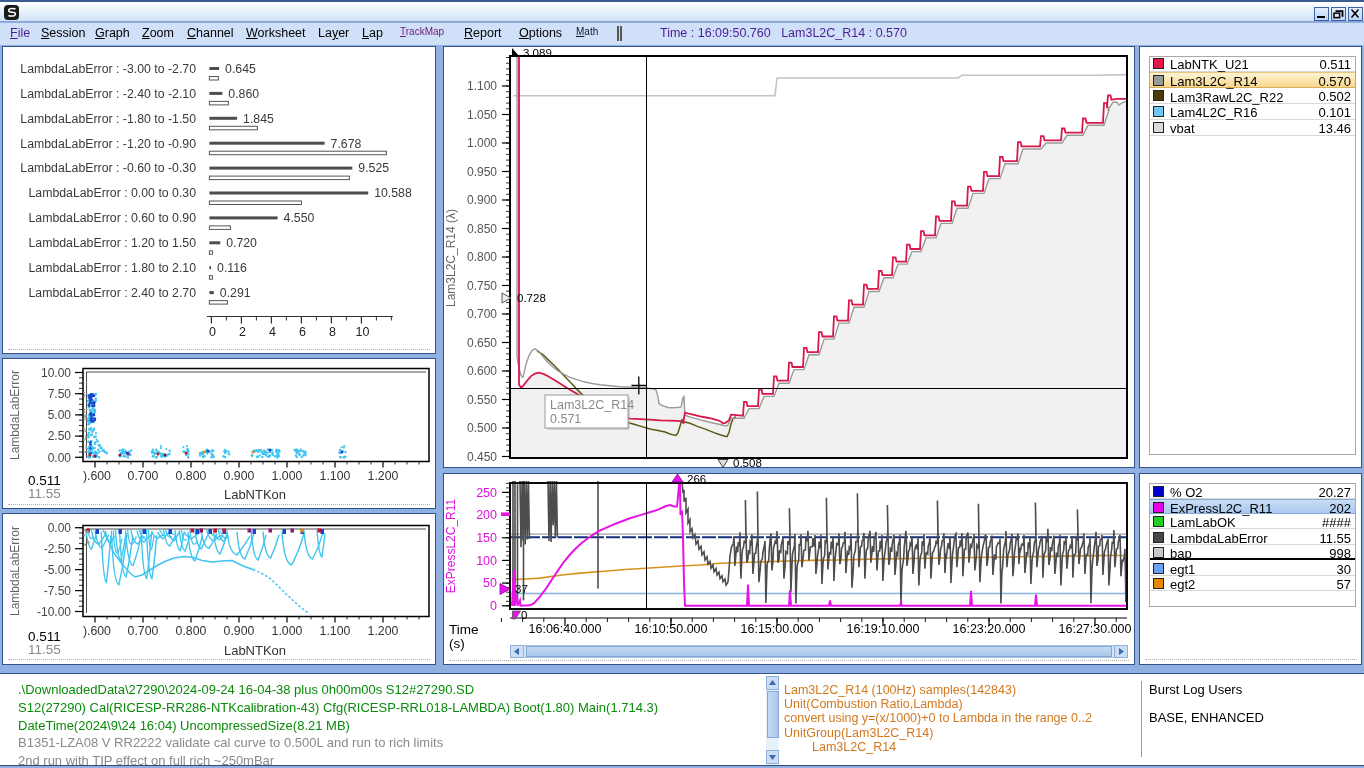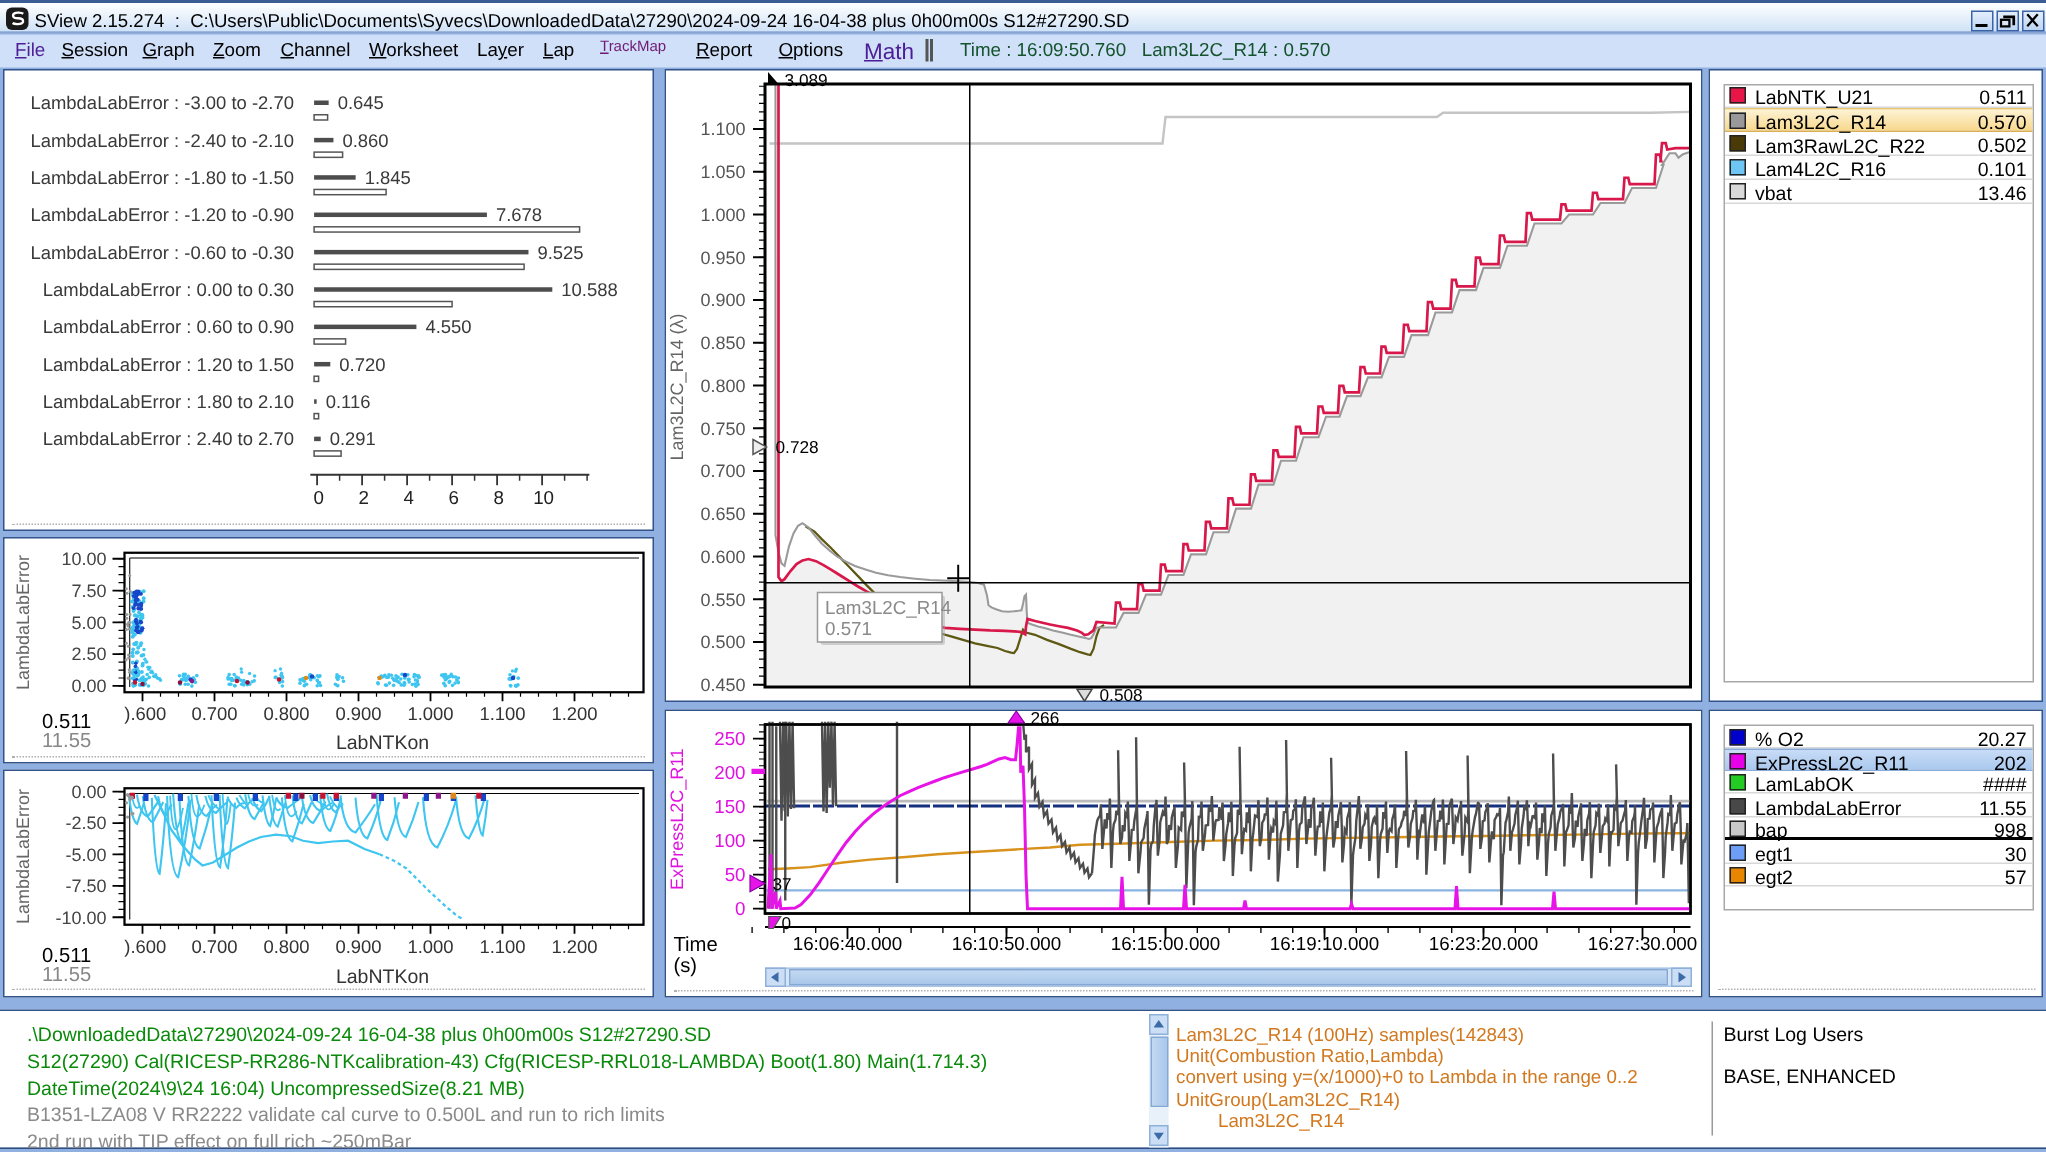--- a/index.html
+++ b/index.html
@@ -11,21 +11,20 @@
 .sw{position:absolute;width:11px;height:11px;border:1px solid #222}
 .nm{position:absolute;font-size:13px;color:#000;white-space:nowrap}
 .vl{position:absolute;right:4px;font-size:13px;color:#000;text-align:right}
 </style></head>
 <body>
 <div class="abs" style="left:0;top:0;width:1364px;height:22px;background:linear-gradient(#ffffff,#cfe2f7);border-top:2px solid #3c5c94;border-bottom:1px solid #8ba4cf">
 <div class="abs" style="left:4px;top:3px;width:15px;height:15px;background:#1a1a1a;border-radius:4px"></div>
 <svg style="left:4px;top:3px" width="15" height="15" viewBox="0 0 15 15">
       <path d="M11.5 4.2c-1.2-.9-4.6-1-5.9-.3-1.2.6-1.2 2.3 0 2.9 1.2.6 3.6.2 4.8.8 1.3.6 1.3 2.4 0 3-1.4.7-4.8.6-6-.3" fill="none" stroke="#fff" stroke-width="1.6"></path>
     </svg>
-<div class="abs" style="left:23px;top:4.5px;font-size:12.4px;color:#000;white-space:nowrap">SView 2.15.274&nbsp; :&nbsp; C:\Users\Public\Documents\Syvecs\DownloadedData\27290\2024-09-24 16-04-38 plus 0h00m00s S12#27290.SD</div>
 <div class="abs" style="left:1314px;top:5px;width:15px;height:14px;border:1.5px solid #3a62a8;background:linear-gradient(#e4eefb,#bdd5f3)">
       <svg width="12" height="11" viewBox="0 0 12 11">
         <path d="M2 9h8" stroke="#000" stroke-width="2"></path>
       </svg>
     </div>
 <div class="abs" style="left:1331px;top:5px;width:15px;height:14px;border:1.5px solid #3a62a8;background:linear-gradient(#e4eefb,#bdd5f3)">
       <svg width="12" height="11" viewBox="0 0 12 11">
         <path d="M3.5 3.2h7v5.6" fill="none" stroke="#000" stroke-width="1.8"></path>
         <rect x="2" y="5.2" width="5.6" height="4.4" fill="#d8e6f8" stroke="#000" stroke-width="1.5"></rect>
       </svg>
@@ -41,24 +40,24 @@
 <div class="abs" style="left:41px;top:26px;font-size:12.5px;color:#000"><u>S</u>ession</div>
 <div class="abs" style="left:95px;top:26px;font-size:12.5px;color:#000"><u>G</u>raph</div>
 <div class="abs" style="left:142px;top:26px;font-size:12.5px;color:#000"><u>Z</u>oom</div>
 <div class="abs" style="left:187px;top:26px;font-size:12.5px;color:#000"><u>C</u>hannel</div>
 <div class="abs" style="left:246px;top:26px;font-size:12.5px;color:#000"><u>W</u>orksheet</div>
 <div class="abs" style="left:318px;top:26px;font-size:12.5px;color:#000">La<u>y</u>er</div>
 <div class="abs" style="left:362px;top:26px;font-size:12.5px;color:#000"><u>L</u>ap</div>
 <div class="abs" style="left:400px;top:26px;font-size:10px;color:#701a75"><u>T</u>rackMap</div>
 <div class="abs" style="left:464px;top:26px;font-size:12.5px;color:#000"><u>R</u>eport</div>
 <div class="abs" style="left:519px;top:26px;font-size:12.5px;color:#000"><u>O</u>ptions</div>
-<div class="abs" style="left:576px;top:26px;font-size:15px;color:#4c1d95"><u>M</u>ath</div>
+<div class="abs" style="left:576px;top:26px;font-size:10px;color:#0f172a"><u>M</u>ath</div>
 <div class="abs" style="left:617px;top:26px;width:1.5px;height:15px;background:#555"></div>
 <div class="abs" style="left:620px;top:26px;width:1.5px;height:15px;background:#555"></div>
-<div class="abs" style="left:640px;top:26px;font-size:12.5px;color:#14532d">Time : 16:09:50.760&nbsp;&nbsp;&nbsp;Lam3L2C_R14 : 0.570</div>
+<div class="abs" style="left:660px;top:26px;font-size:12.5px;color:#4c1d95">Time : 16:09:50.760&nbsp;&nbsp;&nbsp;Lam3L2C_R14 : 0.570</div>
 <div class="panel" style="left:2px;top:46px;width:434px;height:308px"></div>
 <svg style="left:2px;top:46px" width="434" height="308" viewBox="0 0 434 308">
     <text x="194" y="26.8" font-size="12.3" fill="#3a3a3a" text-anchor="end">LambdaLabError : -3.00 to -2.70</text>
     <rect x="207.4" y="21.0" width="9.7" height="3" fill="#4d4d4d"></rect>
     <text x="223.1" y="26.8" font-size="12.3" fill="#3a3a3a">0.645</text>
     <rect x="207.4" y="30.5" width="9.0" height="3.5" fill="#fff" stroke="#555" stroke-width="1"></rect>
     <text x="194" y="51.7" font-size="12.3" fill="#3a3a3a" text-anchor="end">LambdaLabError : -2.40 to -2.10</text>
     <rect x="207.4" y="45.9" width="12.9" height="3" fill="#4d4d4d"></rect>
     <text x="226.3" y="51.7" font-size="12.3" fill="#3a3a3a">0.860</text>
     <rect x="207.4" y="55.4" width="19.0" height="3.5" fill="#fff" stroke="#555" stroke-width="1"></rect>

